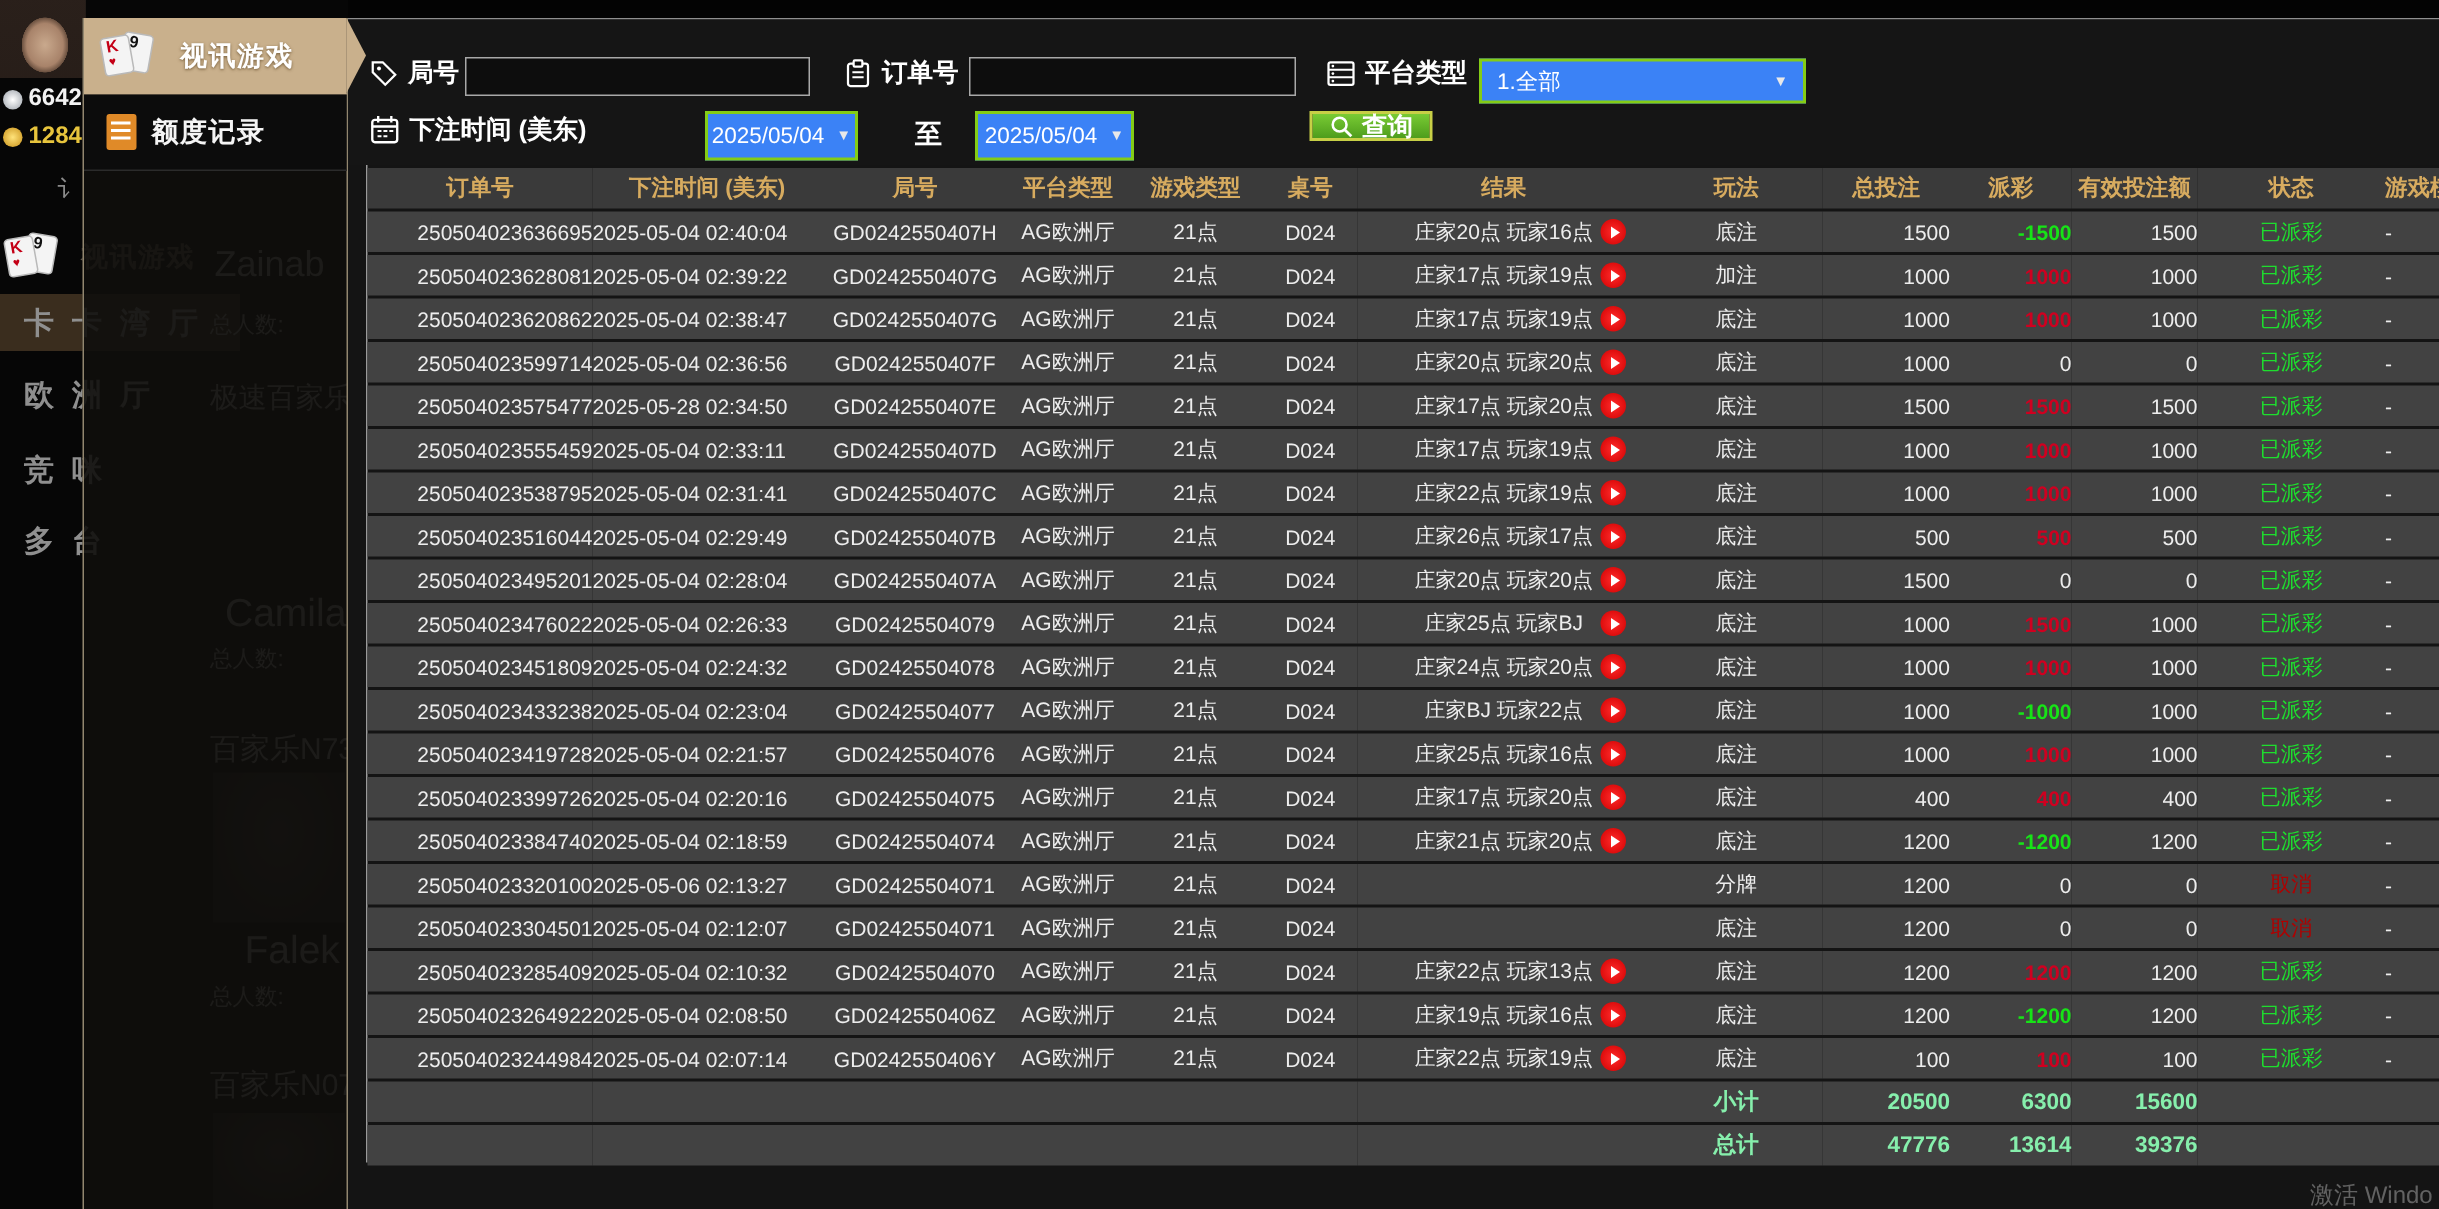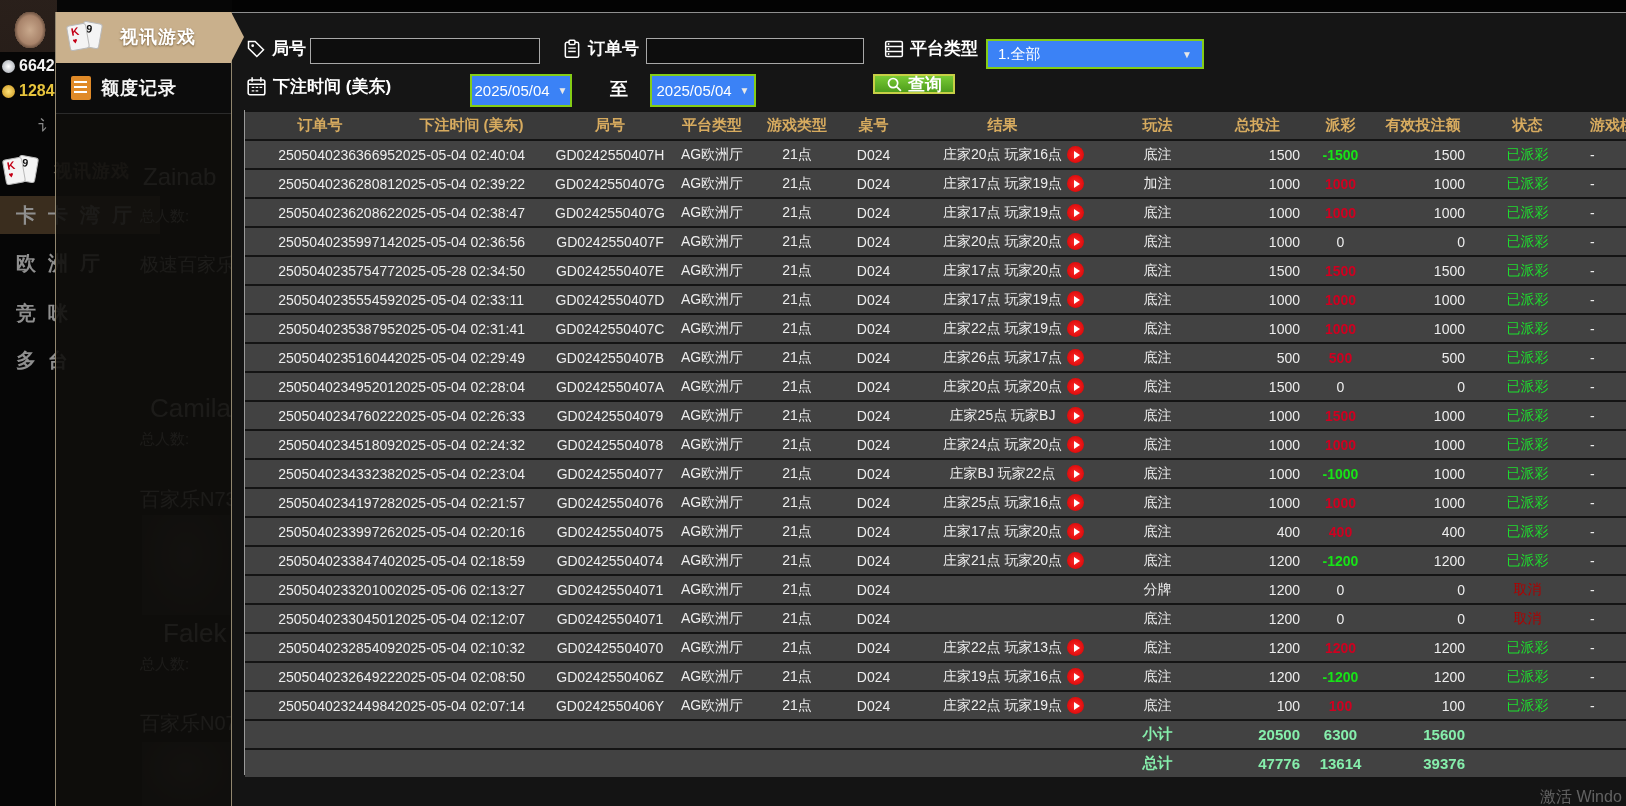--- a/index.html
+++ b/index.html
@@ -69,21 +69,21 @@
     border-collapse:separate;border-spacing:0 2px;font-size:14px;color:#ededed}
   #grid th{background:#3a3a3a;color:#d7ab5f;font-size:15px;font-weight:bold;height:27px;padding:0;white-space:nowrap;overflow:hidden}
   #grid td{background:#424242;height:27px;padding:0;white-space:nowrap;overflow:hidden}
   .w-order{width:150px}.w-time{width:153px}.w-round{width:124px}.w-platform{width:80px}
   .w-game{width:90px}.w-tbl{width:63px}.w-result{width:195px}.w-method{width:115px}
   .w-total{width:85px}.w-payout{width:81px}.w-valid{width:84px}.w-status{width:125px}.w-mode{width:130px}
   .t-order{text-align:right;padding-left:16px}
   .t-time{text-align:left;padding-left:6px}
   .t-round,.t-platform,.t-game,.t-tbl,.t-method,.t-status{text-align:center}
   .t-total{text-align:right;padding-right:10px}
-  .t-payout{text-align:center;padding-right:6px}
+  .t-payout{text-align:right;padding-right:6px}
   .t-valid{text-align:right;padding-right:10px}
   .t-mode{text-align:left;padding-left:20px}
   .h-mode{text-align:left;padding-left:8px}
   .result-wrap{display:flex;align-items:center;justify-content:center;height:27px;position:relative}
   .playbtn{position:absolute;right:16px;width:17px;height:17px;border-radius:50%;
     background:radial-gradient(#ff2a2a,#cf0000);display:flex;align-items:center;justify-content:center;cursor:pointer}
   .playbtn::after{content:'';border-left:6px solid #fff;border-top:4px solid transparent;border-bottom:4px solid transparent;margin-left:2px}
   .pos{color:#cf0020;font-weight:bold}
   .neg{color:#17e317;font-weight:bold}
   .st-ok{color:#1edd2e}

